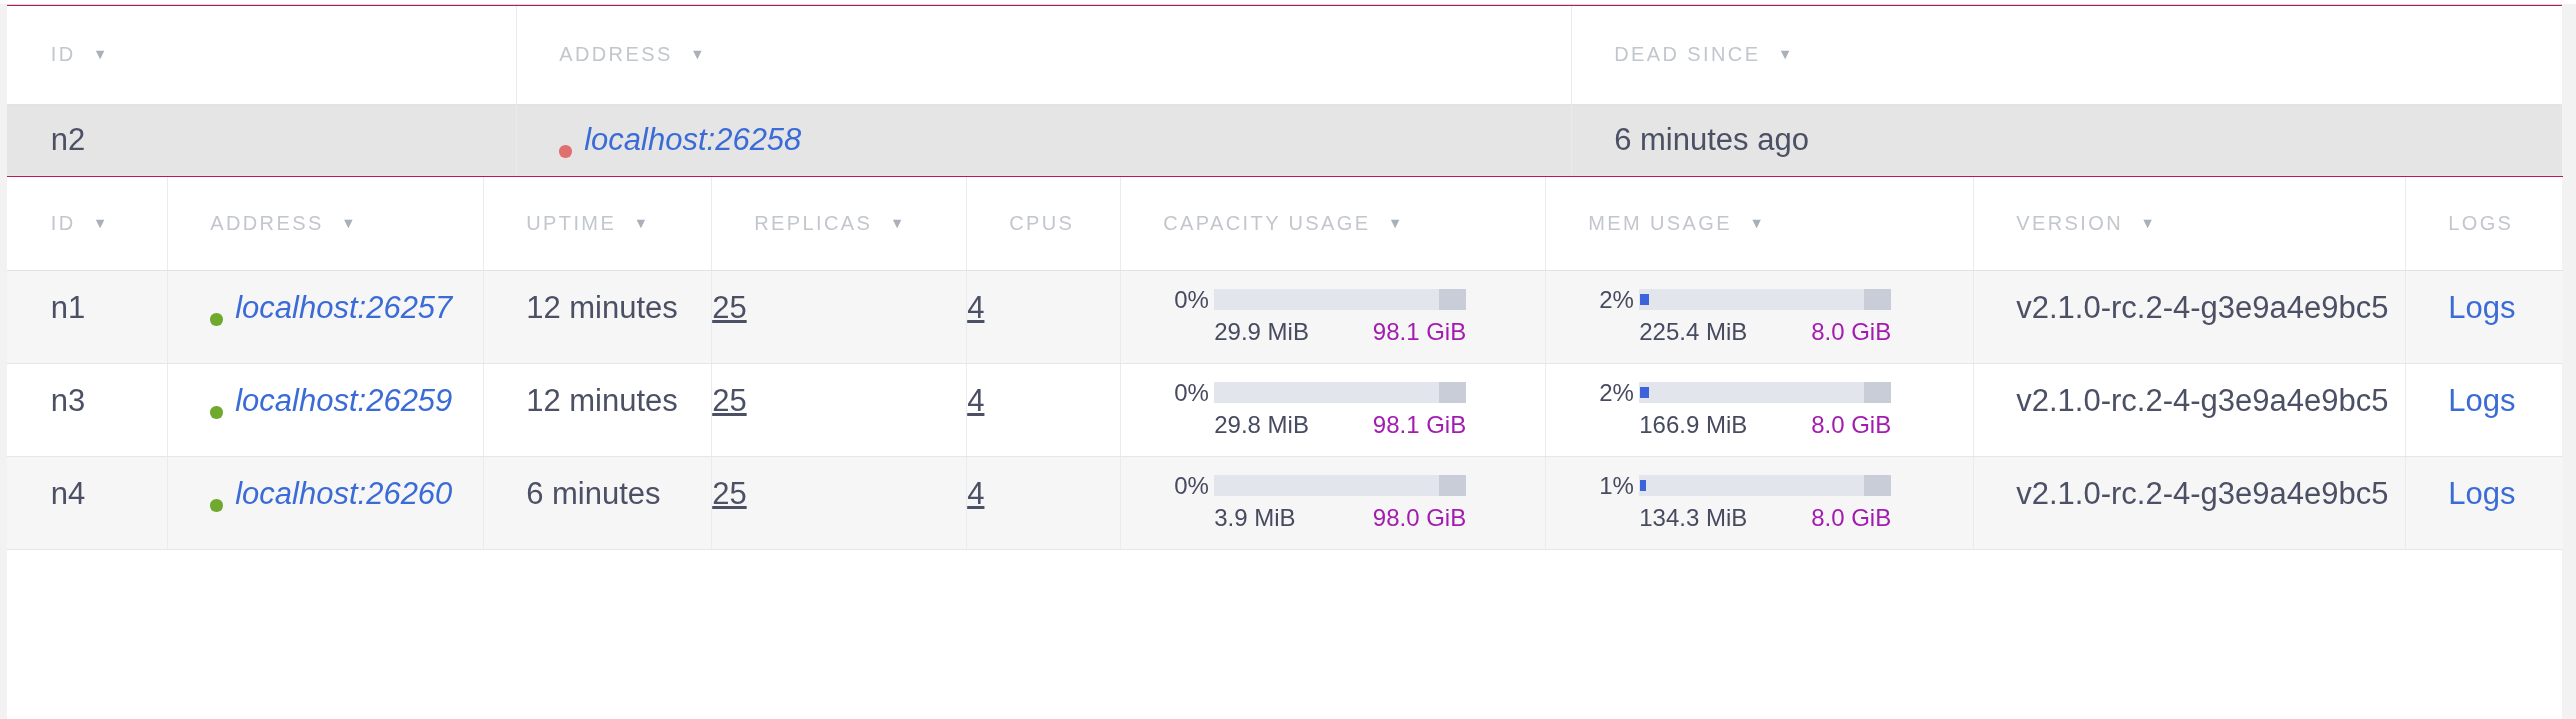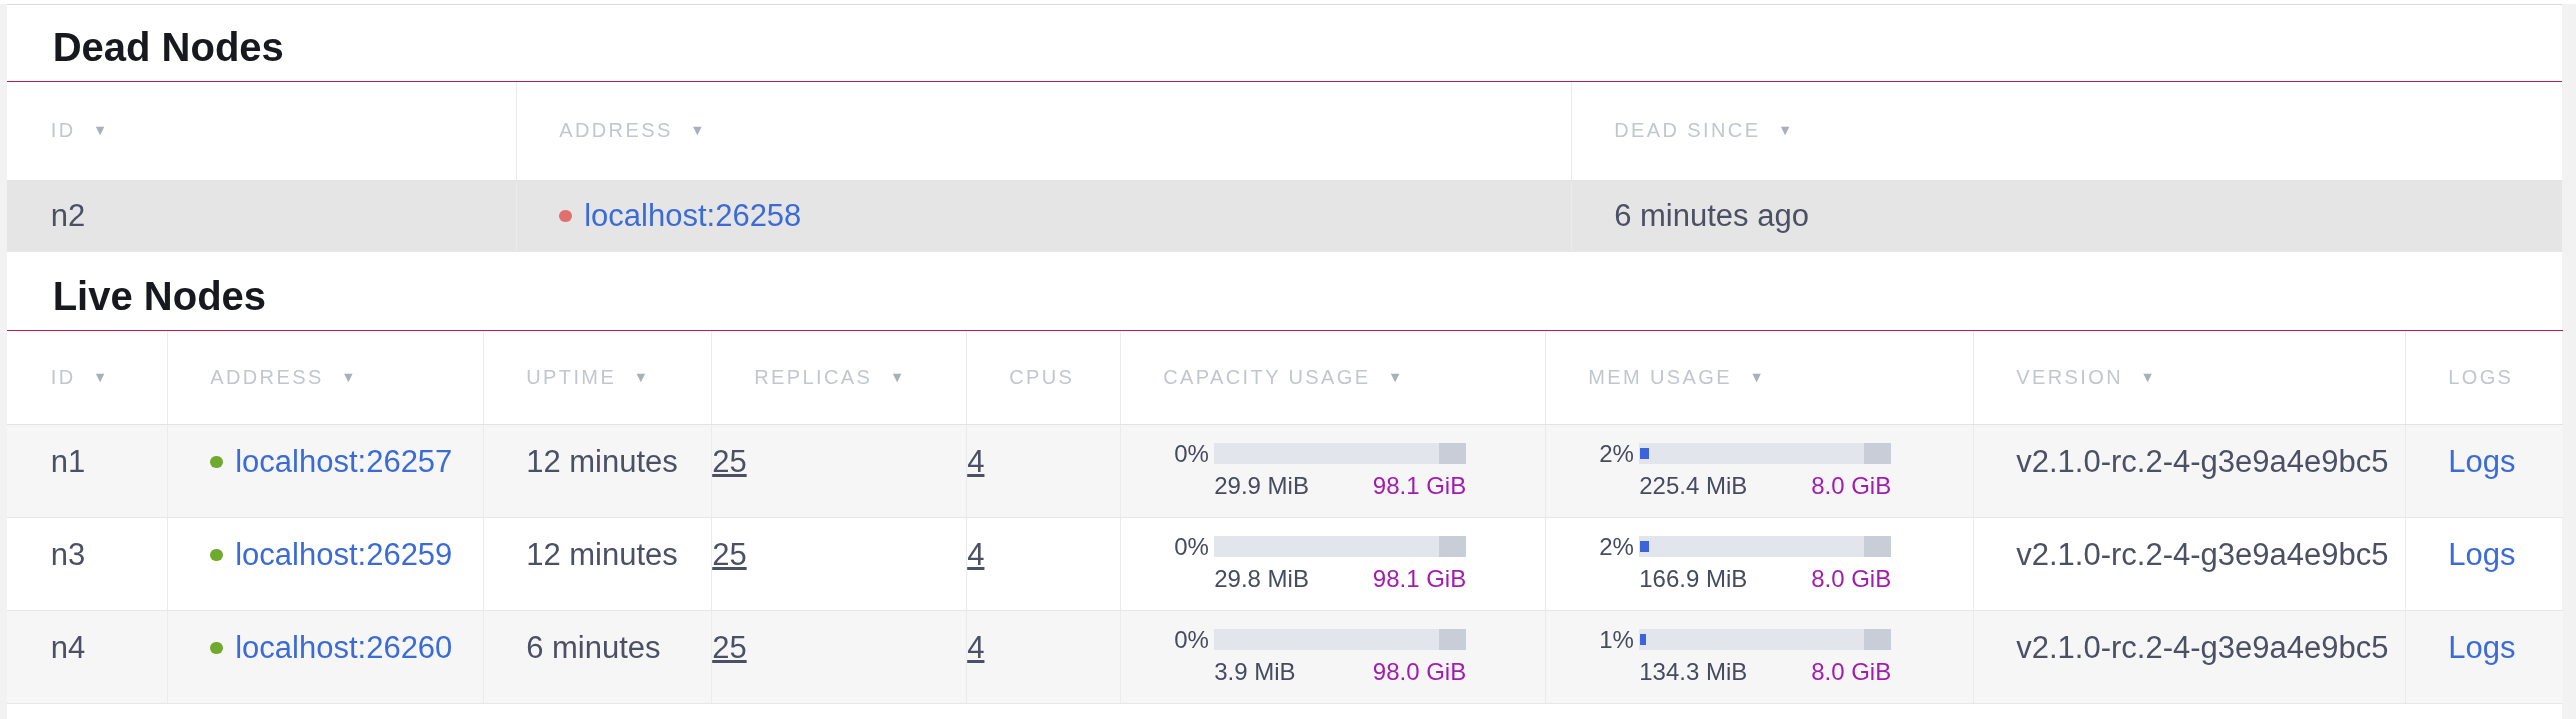--- a/index.html
+++ b/index.html
@@ -39,21 +39,21 @@
     padding:19px 0 0 42px;
     font-size:31px;color:#4c5065;white-space:nowrap;
     border-bottom:1px solid #e7e7e9;
   }
   table.dead tbody td{height:71px;vertical-align:middle;padding-top:0;}
   table.dead tbody tr{background:#e5e5e5;}
   table.live tbody td{height:93px;}
   table.live tbody tr:nth-child(odd){background:#f6f6f7;}
   td.num{text-align:left;padding-right:38px;padding-left:0;text-decoration:underline;}
   a.link{color:#3b6bd6;text-decoration:none;cursor:pointer;}
-  .addr-wrap{display:flex;align-items:center;}
+  .addr-wrap{display:flex;align-items:flex-end;font-style:italic;}
   .dot{display:inline-block;width:12.5px;height:12.5px;border-radius:50%;margin-right:12.5px;flex:0 0 auto;}
   .dot.live{background:#6faa2e;}
   .dot.dead{background:#e07070;}
   td.usage-cell{padding:0 0 0 53px;}
   .usage-top{display:flex;align-items:center;margin-top:18.3px;height:21px;}
   .pct{width:40px;font-size:24px;color:#474b5f;flex:0 0 auto;}
   .bar{position:relative;width:252px;height:21px;background:#e3e5ec;flex:0 0 auto;}
   .bar-end{position:absolute;right:0;top:0;width:27px;height:21px;background:#c9cdd8;}
   .bar-fill{position:absolute;left:1px;top:4.8px;height:11.5px;background:#3c63d9;}
   .usage-values{
@@ -65,21 +65,20 @@
 </style>
 </head>
 <body>
 
 <div class="gutter left"></div>
 <div class="gutter right"></div>
 
 <div class="panel">
 
   <section>
-    <h2 class="section-title">Dead Nodes</h2>
     <table class="dead">
       <colgroup>
           <col style="width:510px">
           <col style="width:1055px">
           <col style="width:990px">
         </colgroup>
       <thead>
           <tr id="dead-head">
   <th class="first">
     <span class="th-label">ID</span>
@@ -106,21 +105,20 @@
         <a class="link">localhost:26258</a>
       </span>
     </td>
     <td>6 minutes ago</td>
   </tr>
 </tbody>
     </table>
   </section>
 
   <section>
-    <h2 class="section-title" style="height:78px;padding-top:22px;">Live Nodes</h2>
     <table class="live">
       <colgroup>
         <col style="width:161px">
           <col style="width:316px">
           <col style="width:228px">
         <col style="width:255px">
           <col style="width:154px">
           <col style="width:425px">
         <col style="width:428px">
           <col style="width:432px">

